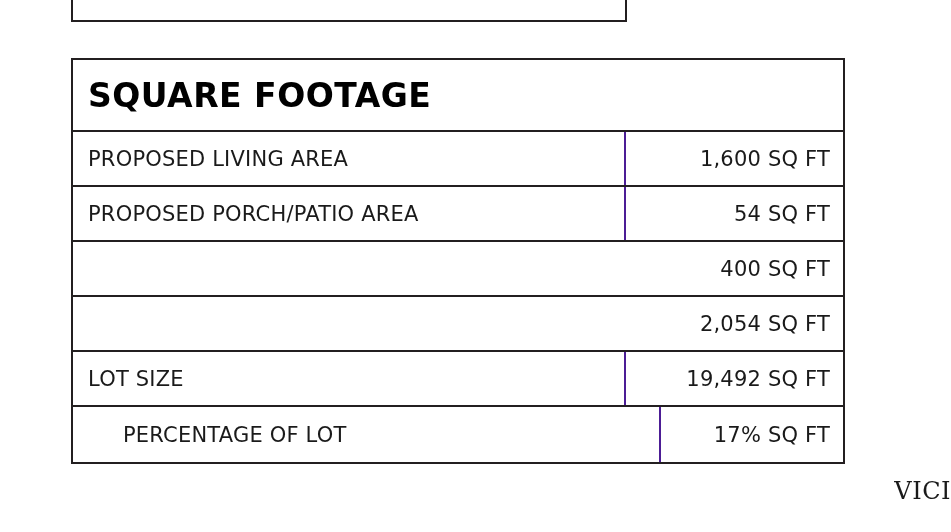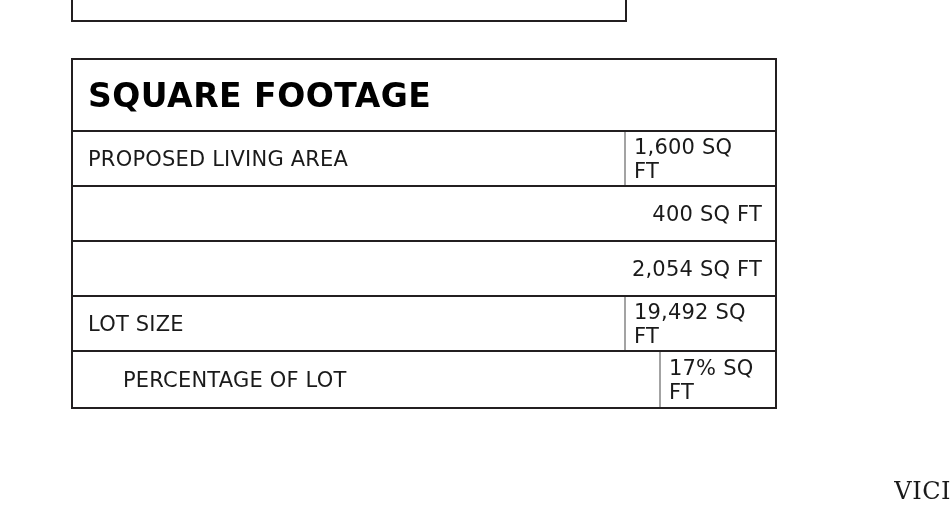--- a/index.html
+++ b/index.html
@@ -26,21 +26,21 @@
     border: 2px solid #231f20;
     box-sizing: border-box;
     background: #ffffff;
   }
 
   
   .sf-table {
     position: absolute;
     left: 71px;
     top: 58px;
-    width: 706px;
+    width: 774px;
     border: 2px solid #231f20;
     box-sizing: border-box;
     background: #ffffff;
   }
 
   .sf-title-row {
     height: 72px;
     border-bottom: 2px solid #231f20;
     display: flex;
     align-items: center;
@@ -62,21 +62,21 @@
     box-sizing: border-box;
   }
   .sf-row:last-child {
     border-bottom: none;
     margin-left: 35px;
   }
 
   .sf-label {
     flex: 0 0 553px;
     width: 553px;
-    border-right: 2px solid #a3a3a3;
+    border-right: 2px solid #4c1d95;
     box-sizing: border-box;
     display: flex;
     align-items: center;
     padding-left: 15px;
     font-size: 21px;
     letter-spacing: 0.2px;
     color: #1a1a1a;
   }
 
   .sf-value {
@@ -113,20 +113,24 @@
 
   <div class="sf-title-row">
     <div class="sf-title">SQUARE FOOTAGE</div>
   </div>
 
   <div class="sf-row">
     <div class="sf-label">PROPOSED LIVING AREA</div>
     <div class="sf-value">1,600 SQ FT</div>
   </div>
 
+  <div class="sf-row">
+    <div class="sf-label">PROPOSED PORCH/PATIO AREA</div>
+    <div class="sf-value">54 SQ FT</div>
+  </div>
 
   <div class="sf-row">
     <div class="sf-value">400 SQ FT</div>
   </div>
 
   <div class="sf-row">
     <div class="sf-value">2,054 SQ FT</div>
   </div>
 
   <div class="sf-row">

